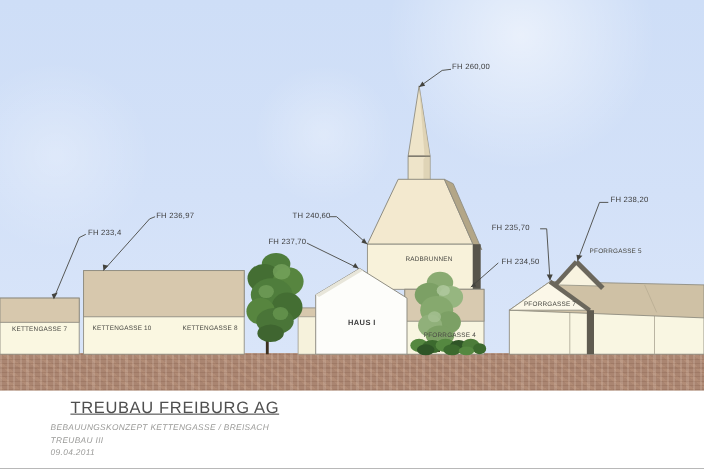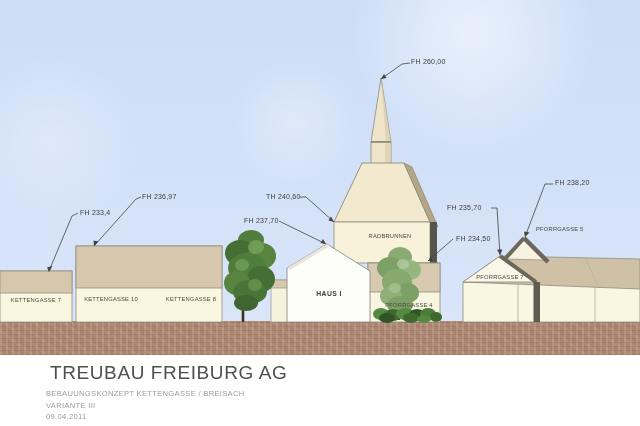--- a/index.html
+++ b/index.html
@@ -24,22 +24,22 @@
       repeating-linear-gradient(37deg, rgba(210,170,140,.18) 0px, rgba(210,170,140,.18) 3px, rgba(0,0,0,0) 3px, rgba(0,0,0,0) 9px);
   }
   #drawing{position:absolute;left:0;top:0;width:640px;height:426px;}
   .lbl{
     position:absolute;color:#3c3c3c;font-size:7px;line-height:7px;
     white-space:nowrap;letter-spacing:.2px;
   }
   .bldg-lbl{font-size:5.8px;line-height:6px;color:#4a4a44;letter-spacing:.2px;}
   .haus-lbl{font-size:6.8px;font-weight:600;color:#3d3d3d;letter-spacing:.4px;}
   #titleblock{position:absolute;left:46px;top:362px;}
-  #tb-company{font-size:19px;color:#4f4f4f;letter-spacing:.6px;margin:0 0 5px 4px;}
-  .tb-sub{font-size:7.6px;color:#9a9a98;letter-spacing:.3px;margin:0 0 2.5px 0;}
+  #tb-company{font-size:15px;color:#4f4f4f;letter-spacing:.6px;margin:0 0 5px 18px;text-decoration:underline;}
+  .tb-sub{font-size:7.6px;color:#9a9a98;letter-spacing:.3px;margin:0 0 2.5px 0;font-style:italic;}
 </style>
 </head>
 <body>
 
 <div id="canvas">
 
   <div id="sky"></div>
   <div id="ground"></div>
 
   <svg id="drawing" viewBox="0 0 640 426" xmlns="http://www.w3.org/2000/svg">
@@ -185,17 +185,17 @@
   <span class="lbl bldg-lbl" style="left:160px;top:296px;width:62px;text-align:center;">KETTENGASSE 8</span>
   <span class="lbl haus-lbl" style="left:300px;top:290px;width:58px;text-align:center;">HAUS I</span>
   <span class="lbl bldg-lbl" style="left:356px;top:233px;width:68px;text-align:center;">RADBRUNNEN</span>
   <span class="lbl bldg-lbl" style="left:376px;top:302px;width:66px;text-align:center;">PFORRGASSE 4</span>
   <span class="lbl bldg-lbl" style="left:468px;top:274px;width:64px;text-align:center;">PFORRGASSE 7</span>
   <span class="lbl bldg-lbl" style="left:536px;top:226px;">PFORRGASSE 5</span>
 
   <div id="titleblock">
     <div id="tb-company">TREUBAU FREIBURG AG</div>
     <div class="tb-sub">BEBAUUNGSKONZEPT KETTENGASSE / BREISACH</div>
-    <div class="tb-sub">VARIANTE III</div>
+    <div class="tb-sub">TREUBAU III</div>
     <div class="tb-sub">09.04.2011</div>
   </div>
 
 </div>
 
 </body></html>

